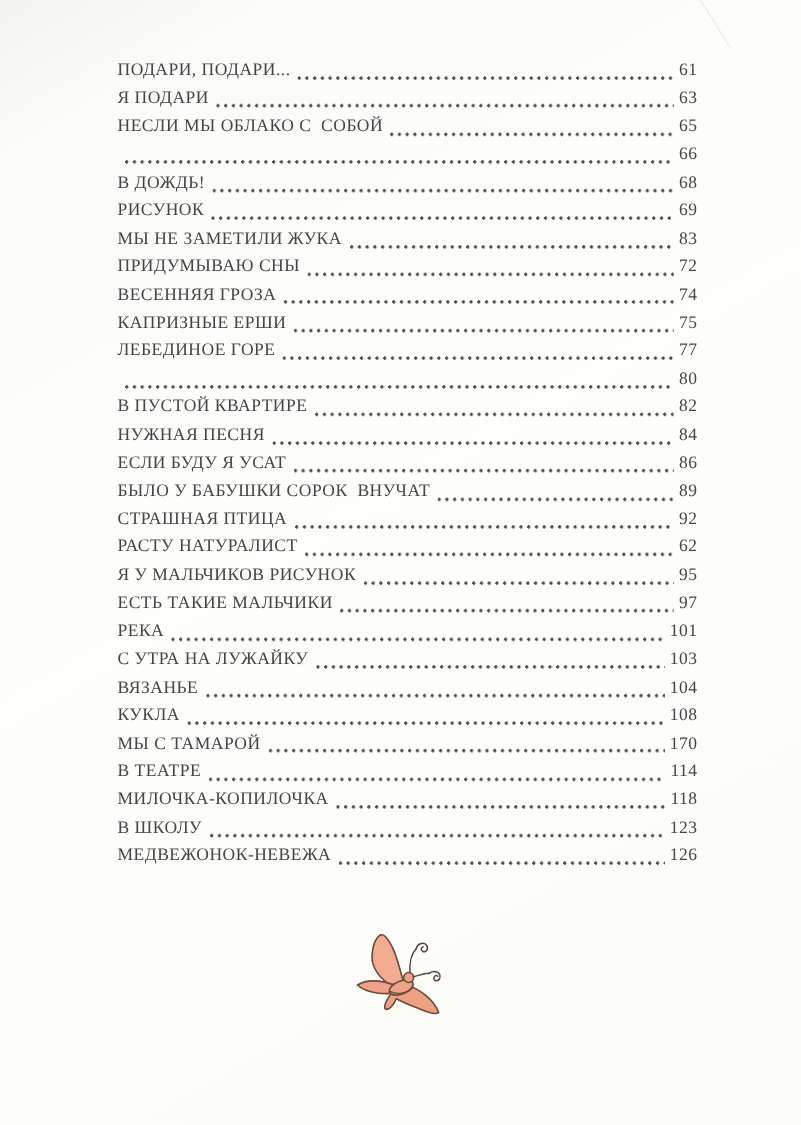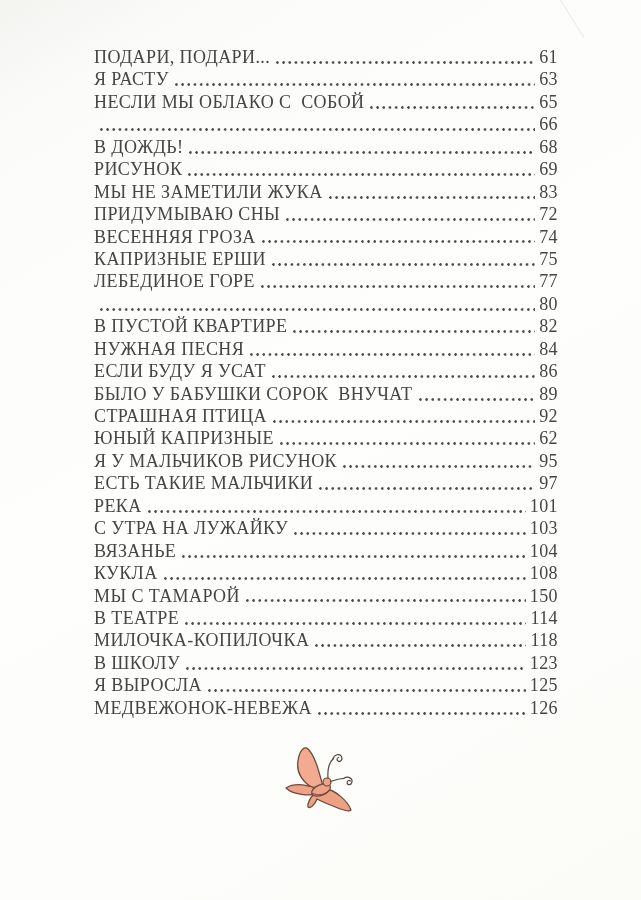--- a/index.html
+++ b/index.html
@@ -15,21 +15,21 @@
     background:#e4e4df;transform:rotate(58deg);transform-origin:left top;opacity:.7;
   }
   .toc{
     position:absolute;left:94px;top:46px;width:464px;
     color:#454545;
   }
   .toc-row{
     display:flex;
     height:22.45px;
     line-height:22.45px;
-    font-size:18px;
+    font-size:14px;
     letter-spacing:.4px;
   }
   .title{white-space:pre;}
   .leader{
     flex:1;
     position:relative;
     min-width:10px;
   }
   .leader::after{
     content:"";
@@ -50,21 +50,21 @@
   <div class="crease"></div>
 
   <div class="toc">
     <div class="toc-row">
       <span class="title">ПОДАРИ, ПОДАРИ...</span>
       <span class="leader"></span>
       <span class="pagenum">61</span>
     </div>
 
     <div class="toc-row">
-      <span class="title">Я РАСТУ</span>
+      <span class="title">Я ПОДАРИ</span>
       <span class="leader"></span>
       <span class="pagenum">63</span>
     </div>
 
     <div class="toc-row">
       <span class="title">НЕСЛИ МЫ ОБЛАКО С  СОБОЙ</span>
       <span class="leader"></span>
       <span class="pagenum">65</span>
     </div>
 
@@ -144,21 +144,21 @@
       <span class="pagenum">89</span>
     </div>
 
     <div class="toc-row">
       <span class="title">СТРАШНАЯ ПТИЦА</span>
       <span class="leader"></span>
       <span class="pagenum">92</span>
     </div>
 
     <div class="toc-row">
-      <span class="title">ЮНЫЙ КАПРИЗНЫЕ</span>
+      <span class="title">РАСТУ НАТУРАЛИСТ</span>
       <span class="leader"></span>
       <span class="pagenum">62</span>
     </div>
 
     <div class="toc-row">
       <span class="title">Я У МАЛЬЧИКОВ РИСУНОК</span>
       <span class="leader"></span>
       <span class="pagenum">95</span>
     </div>
 
@@ -188,46 +188,41 @@
 
     <div class="toc-row">
       <span class="title">КУКЛА</span>
       <span class="leader"></span>
       <span class="pagenum">108</span>
     </div>
 
     <div class="toc-row">
       <span class="title">МЫ С ТАМАРОЙ</span>
       <span class="leader"></span>
-      <span class="pagenum">150</span>
+      <span class="pagenum">170</span>
     </div>
 
     <div class="toc-row">
       <span class="title">В ТЕАТРЕ</span>
       <span class="leader"></span>
       <span class="pagenum">114</span>
     </div>
 
     <div class="toc-row">
       <span class="title">МИЛОЧКА-КОПИЛОЧКА</span>
       <span class="leader"></span>
       <span class="pagenum">118</span>
     </div>
 
     <div class="toc-row">
       <span class="title">В ШКОЛУ</span>
       <span class="leader"></span>
       <span class="pagenum">123</span>
     </div>
 
-    <div class="toc-row">
-      <span class="title">Я ВЫРОСЛА</span>
-      <span class="leader"></span>
-      <span class="pagenum">125</span>
-    </div>
 
     <div class="toc-row">
       <span class="title">МЕДВЕЖОНОК-НЕВЕЖА</span>
       <span class="leader"></span>
       <span class="pagenum">126</span>
     </div>
   </div>
 
   <svg class="butterfly" viewBox="0 0 72 90" xmlns="http://www.w3.org/2000/svg">
 

